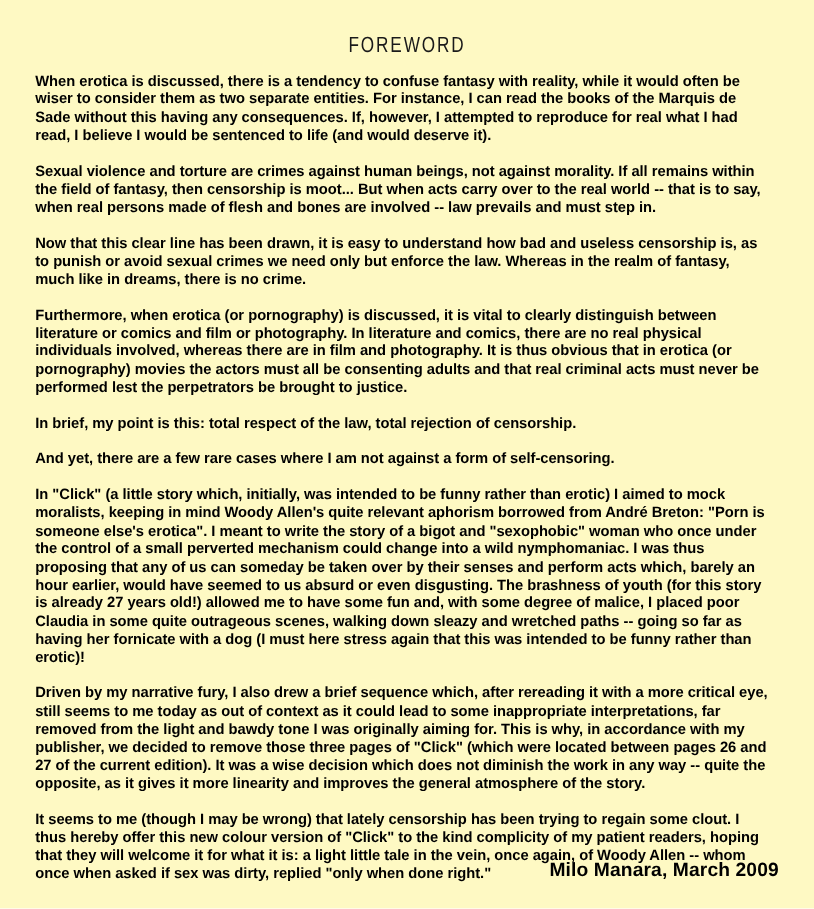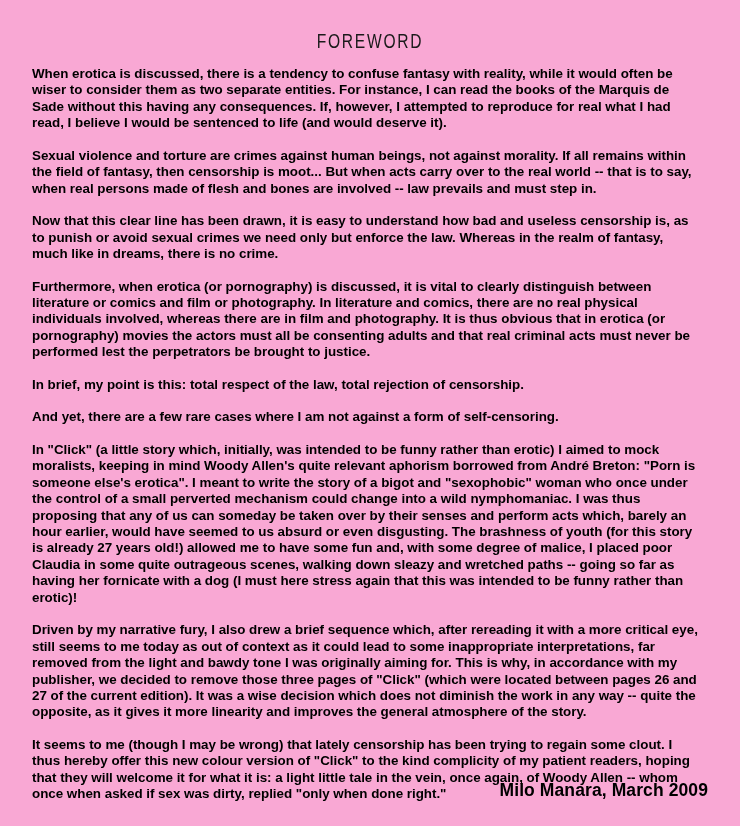--- a/index.html
+++ b/index.html
@@ -14,21 +14,21 @@
     font-family: "Liberation Sans Narrow", "Liberation Sans", sans-serif;
     color: #000000;
     -webkit-font-smoothing: antialiased;
   }
   .page {
     position: absolute;
     left: 0;
     top: 0;
     width: 740px;
     height: 826px;
-    background: #f9a8d4;
+    background: #fef9c3;
     overflow: hidden;
   }
   .doc-title {
     position: absolute;
     left: 0;
     top: 30px;
     width: 740px;
     text-align: center;
     font-family: "Liberation Sans Narrow", "Liberation Sans", sans-serif;
     font-size: 20px;

